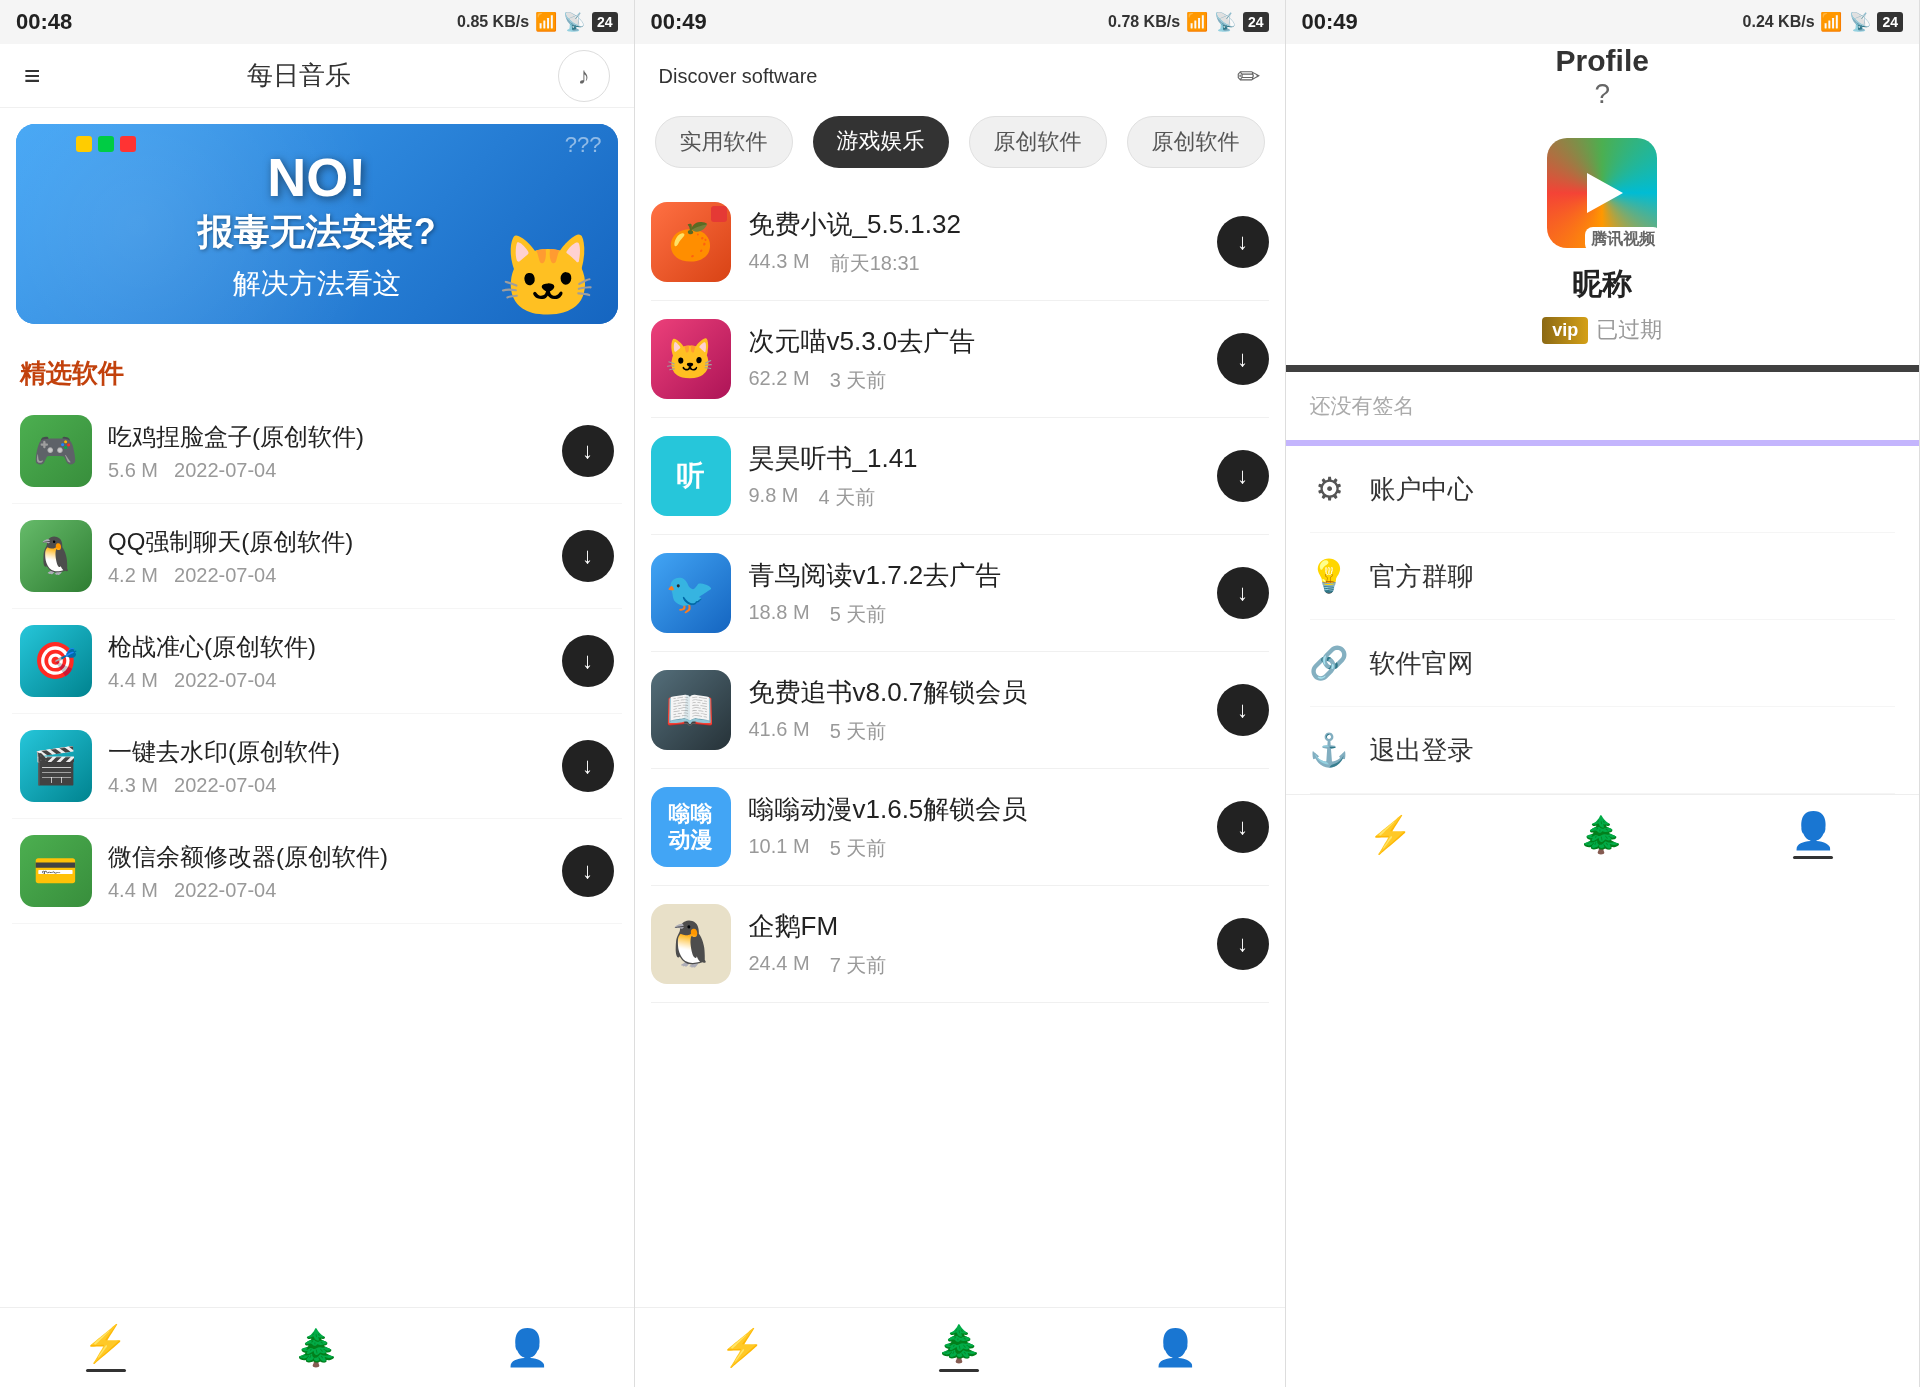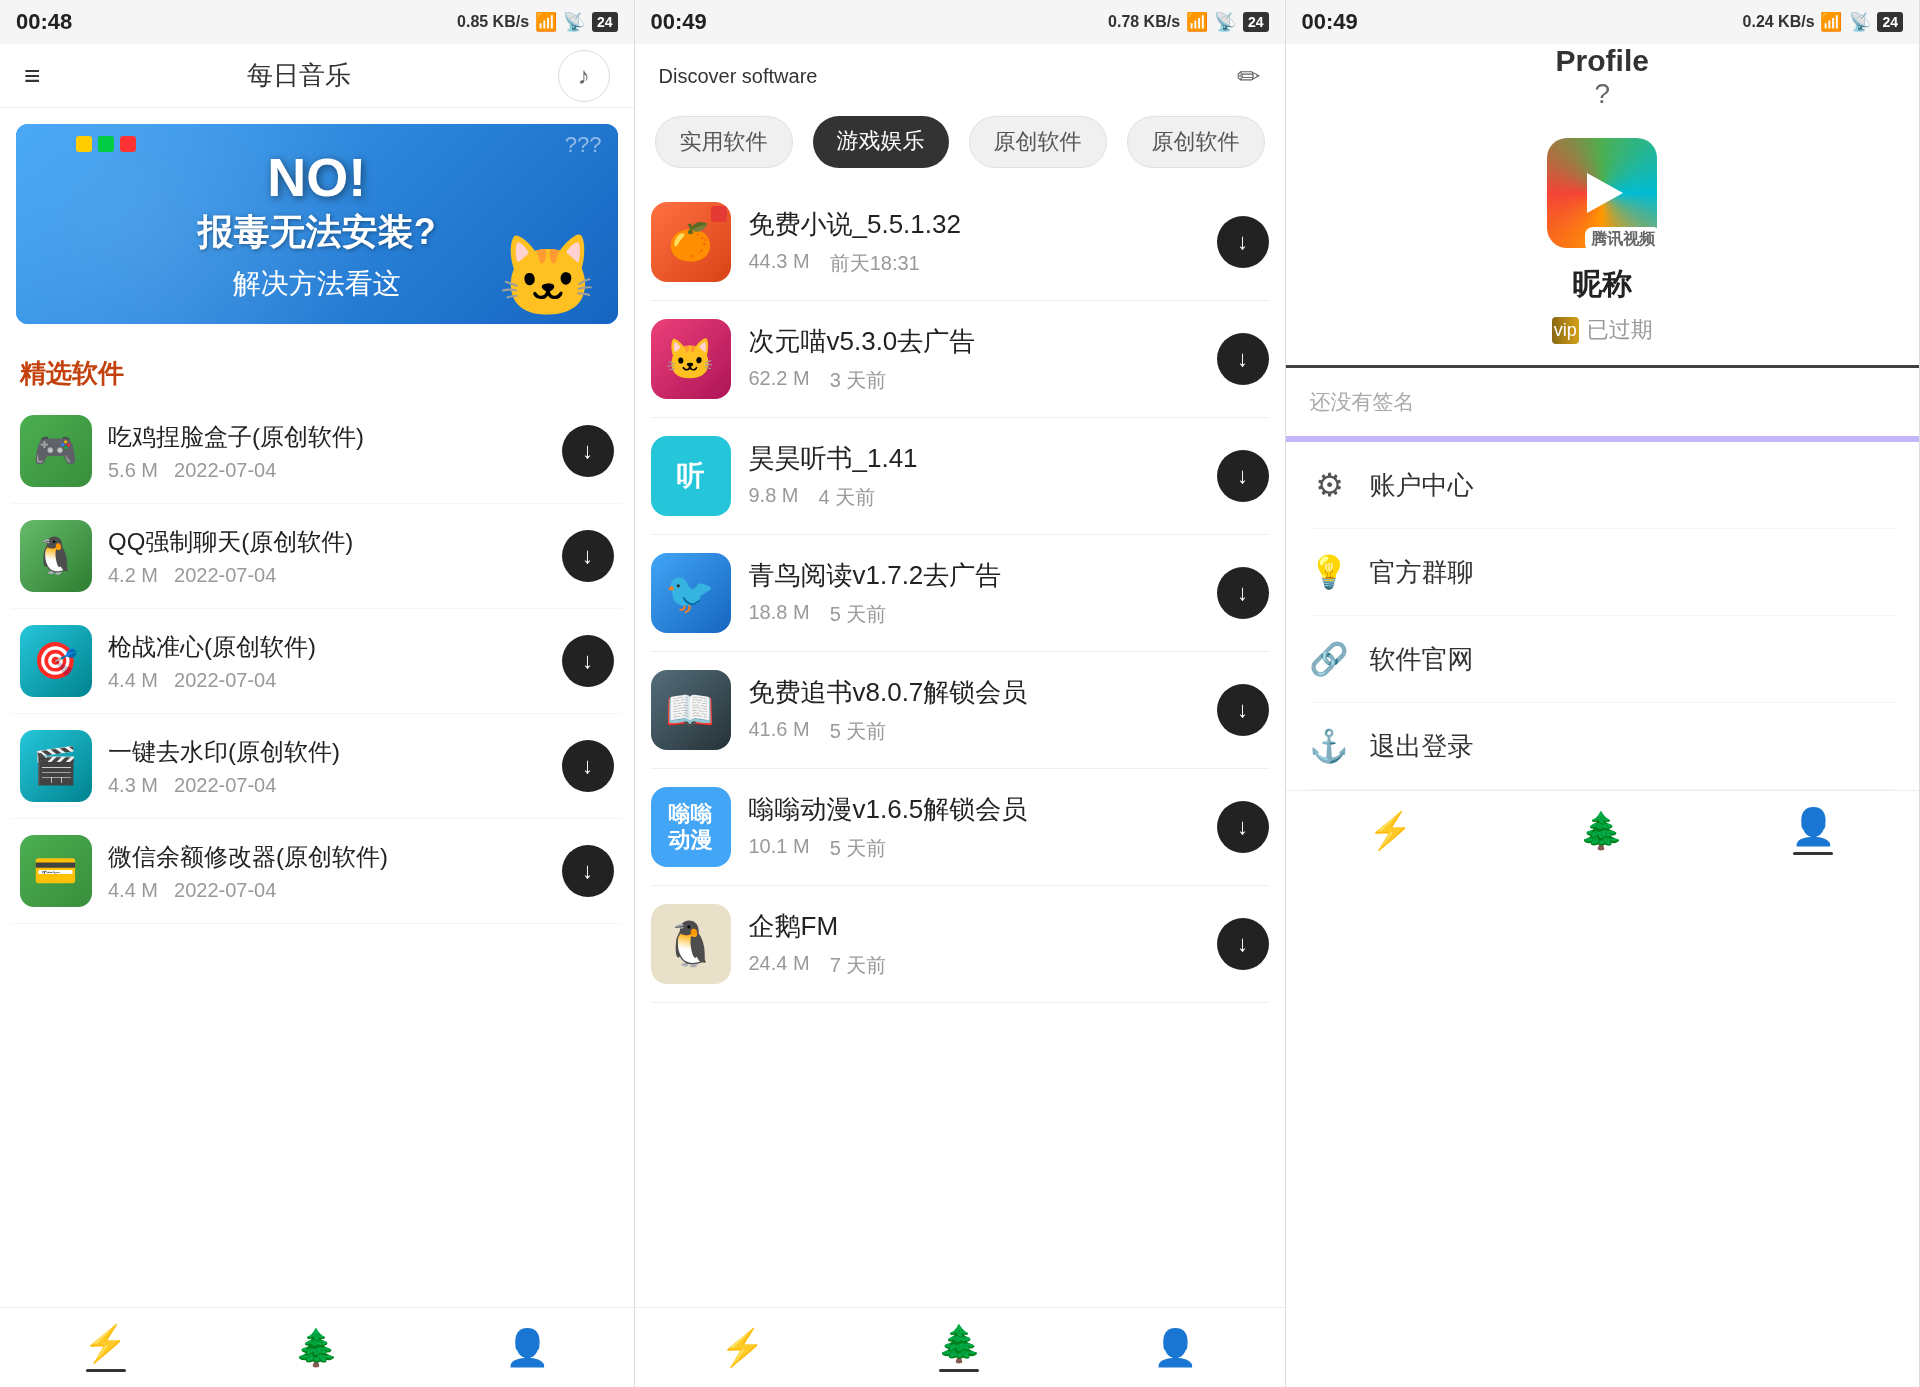--- a/index.html
+++ b/index.html
@@ -78,21 +78,21 @@
       display: flex;
       align-items: center;
       justify-content: center;
       font-size: 24px;
       color: #666;
       cursor: pointer;
     }
 
     .banner-area {
       margin: 16px;
-      border-radius: 12px;
+      border-radius: 19px;
       overflow: hidden;
       height: 200px;
       background: linear-gradient(135deg, #2196F3 0%, #1565C0 100%);
       position: relative;
       display: flex;
       align-items: center;
       justify-content: center;
     }
     .banner-area .banner-bg {
       position: absolute;
@@ -333,44 +333,44 @@
       font-size: 28px;
       color: #666;
       cursor: pointer;
     }
 
     .profile-section {
       display: flex;
       flex-direction: column;
       align-items: center;
       padding: 30px 20px 20px;
-      border-bottom: 3px solid #404040;
+      border-bottom: 7px solid #404040;
     }
     .profile-avatar-wrap {
       position: relative;
       margin-bottom: 16px;
     }
     .profile-nickname {
       font-size: 30px;
       font-weight: 700;
       color: #222;
       margin-bottom: 10px;
     }
     .vip-badge {
       display: flex;
       align-items: center;
       gap: 8px;
     }
     .vip-tag {
       background: linear-gradient(90deg, #8B6914, #D4A017);
       color: #fff;
       font-size: 18px;
-      padding: 3px 2px;
+      padding: 3px 10px;
       border-radius: 4px;
-      font-weight: 400;
+      font-weight: 700;
     }
     .vip-expired {
       font-size: 22px;
       color: #999;
     }
 
     .no-signature {
       padding: 20px 24px;
       font-size: 21px;
       color: #aaa;

